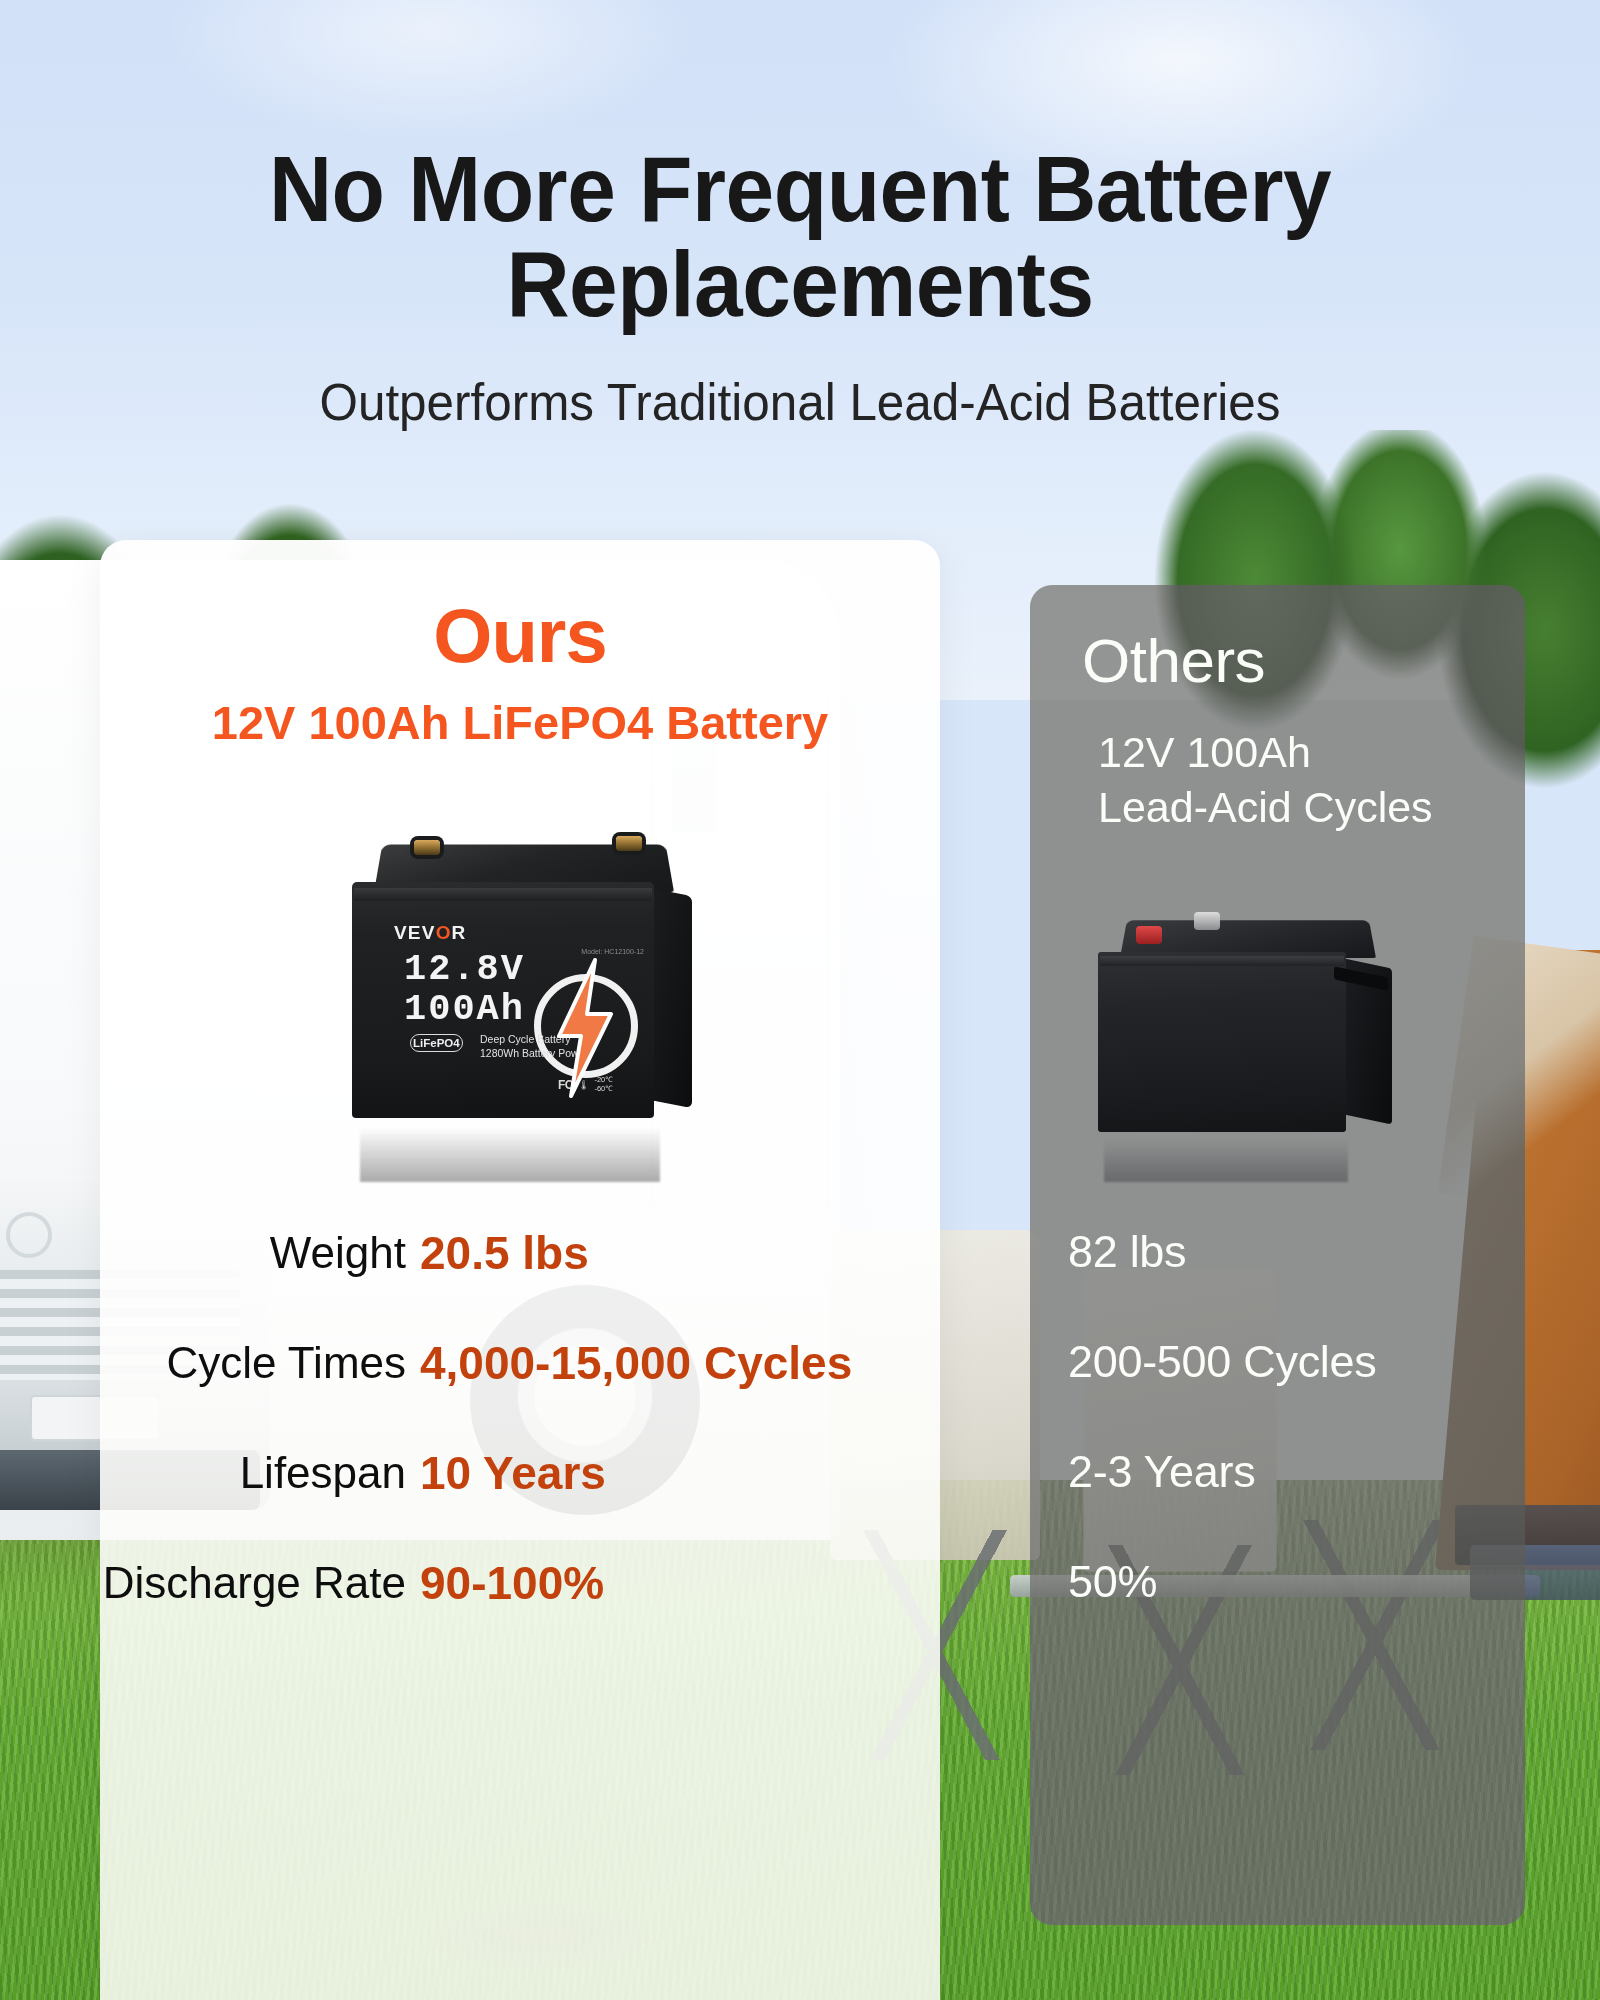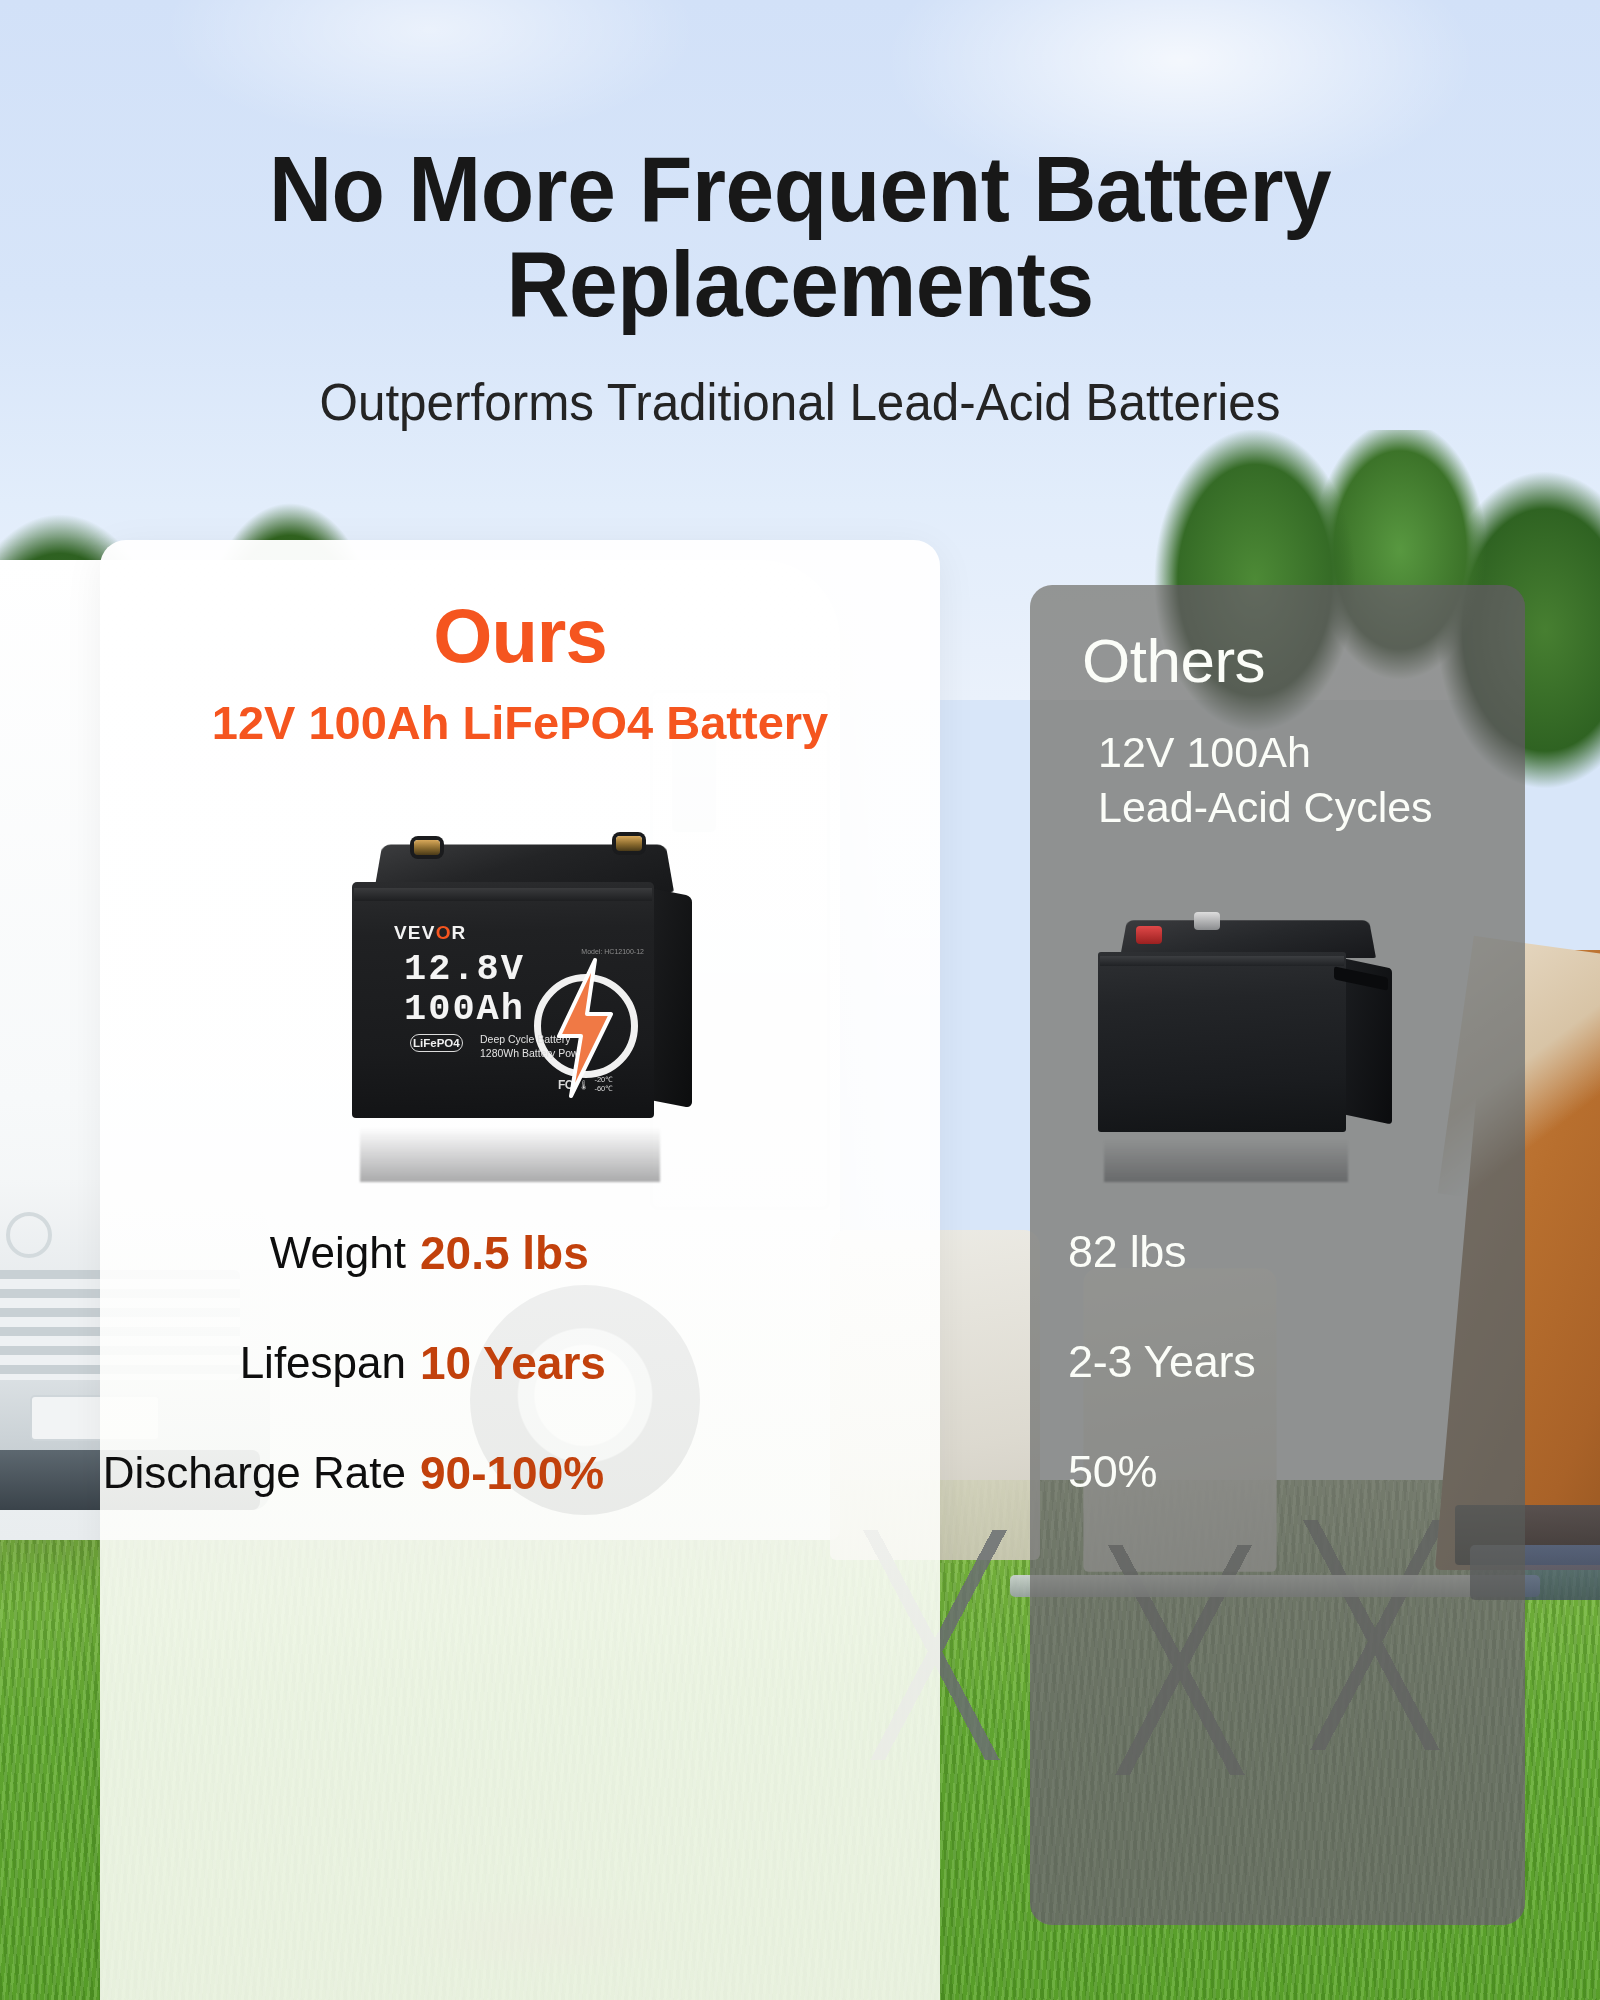--- a/index.html
+++ b/index.html
@@ -408,20 +408,25 @@
   <div class="batt-reflect"></div>
 </div>
 
 <div class="specs">
   <div class="spec-row">
     <div class="spec-label">Weight</div>
     <div class="spec-value">20.5 lbs</div>
     <div class="spec-other">82 lbs</div>
   </div>
   <div class="spec-row">
+    <div class="spec-label">Cycle Times</div>
+    <div class="spec-value">4,000-15,000 Cycles</div>
+    <div class="spec-other">200-500 Cycles</div>
+  </div>
+  <div class="spec-row">
     <div class="spec-label">Lifespan</div>
     <div class="spec-value">10 Years</div>
     <div class="spec-other">2-3 Years</div>
   </div>
   <div class="spec-row">
     <div class="spec-label">Discharge Rate</div>
     <div class="spec-value">90-100%</div>
     <div class="spec-other">50%</div>
   </div>
 </div>

